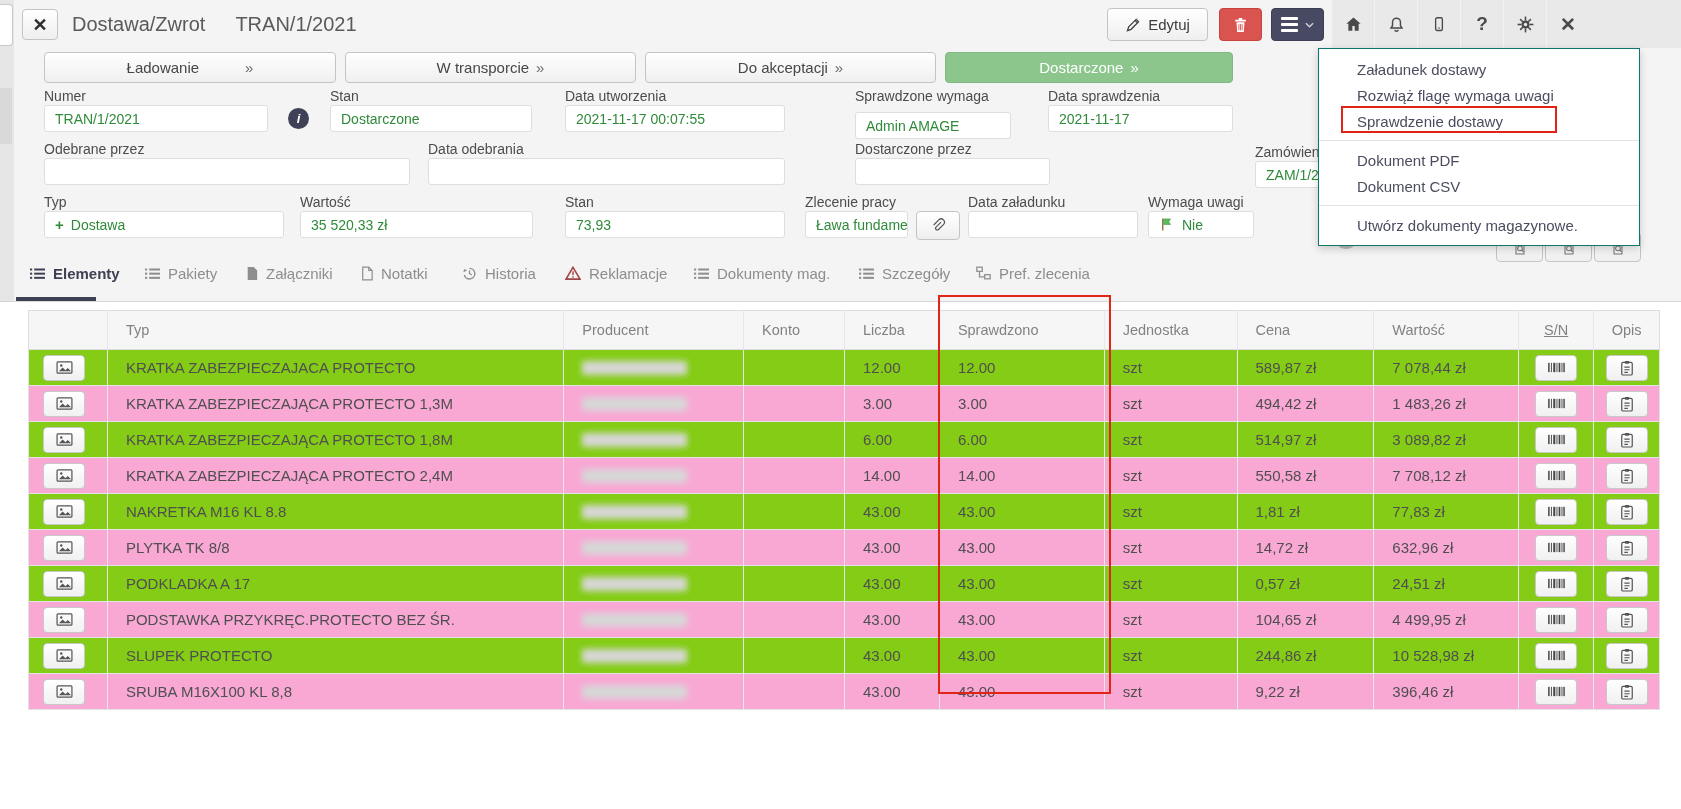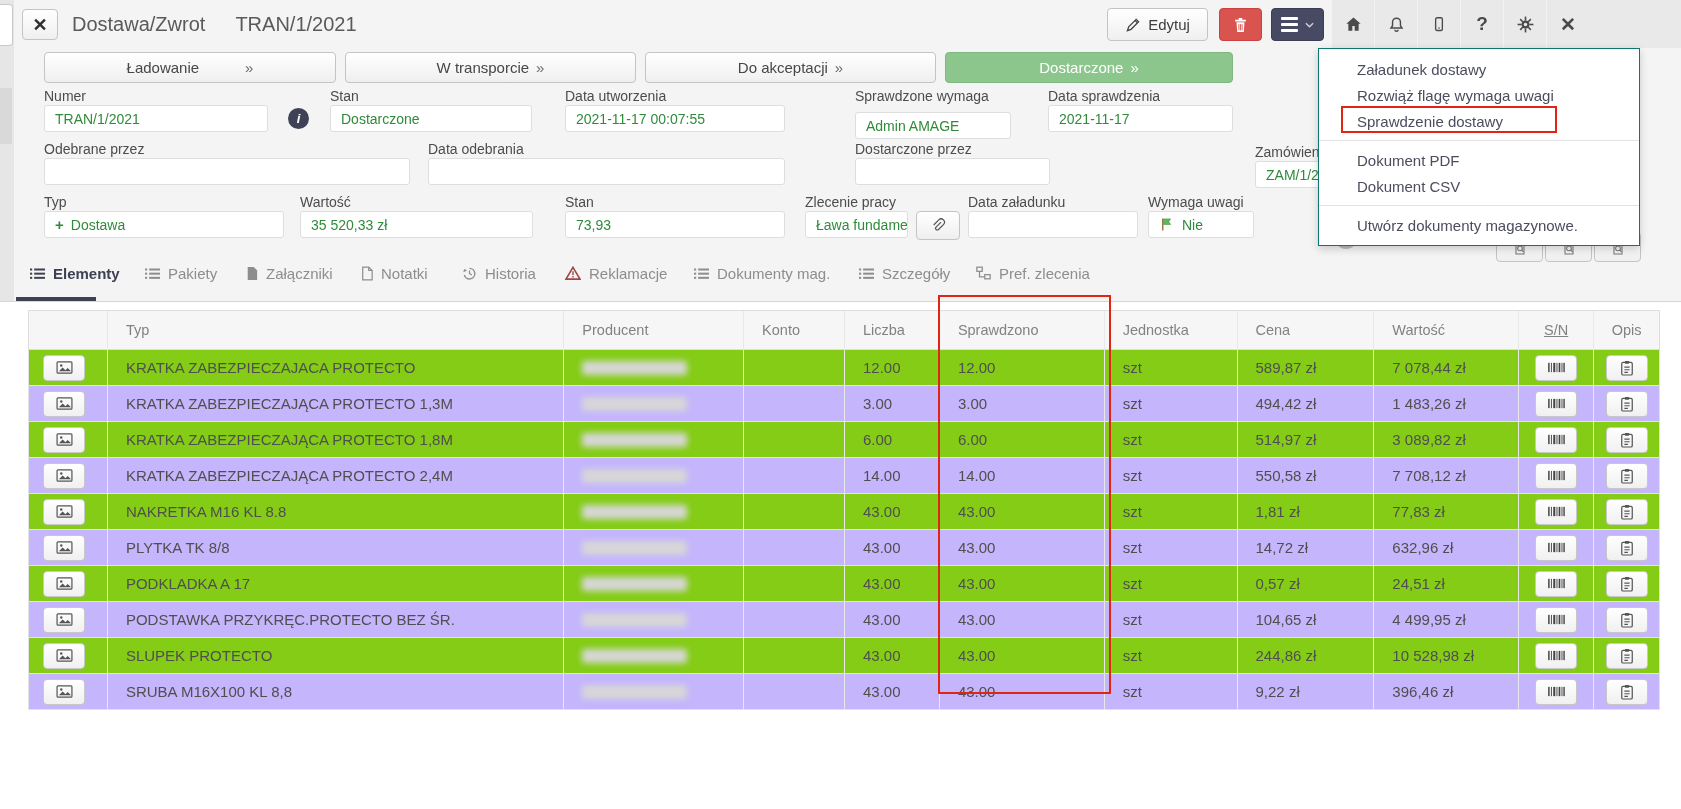--- a/index.html
+++ b/index.html
@@ -48,21 +48,21 @@
   .tab{position:absolute;top:4px;height:28px;display:flex;align-items:center;gap:8px;font-size:15px;color:#8d8d8d;cursor:pointer;white-space:nowrap;}
   .tab.active{color:#3e4053;font-weight:bold;}
   .tab-rule{position:absolute;left:0;top:301px;width:1681px;height:1px;background:#d6d6d6;}
   .tab-indicator{position:absolute;left:16px;top:297px;width:80px;height:5px;background:#3e4053;}
   
   .content{position:absolute;left:0;top:302px;width:1681px;height:507px;background:#ffffff;}
   .table-wrap{position:absolute;left:28px;top:8px;width:1632px;}
   .thead,.trow{display:flex;box-sizing:border-box;}
   .thead{height:40px;background:#f6f6f6;border:1px solid #dddddd;}
   .trow{height:36px;background:#84cc16;border:1px solid #e3e3e3;border-top:none;}
-  .trow.alt{background:#c4b5fd;}
+  .trow.alt{background:#f9a8d4;}
   .tc{box-sizing:border-box;display:flex;align-items:center;padding:0 0 0 18px;border-right:1px solid #e8e8e8;overflow:hidden;white-space:nowrap;font-size:15px;color:#4f4f4f;}
   .thead .tc{color:#828282;font-size:14.5px;}
   .tc:last-child{border-right:none;}
   .c0{width:79px;padding-left:14px;}
   .c1{width:457px;}
   .c2{width:180px;}
   .c3{width:101px;}
   .c4{width:95px;}
   .c5{width:165px;}
   .c6{width:133px;}

